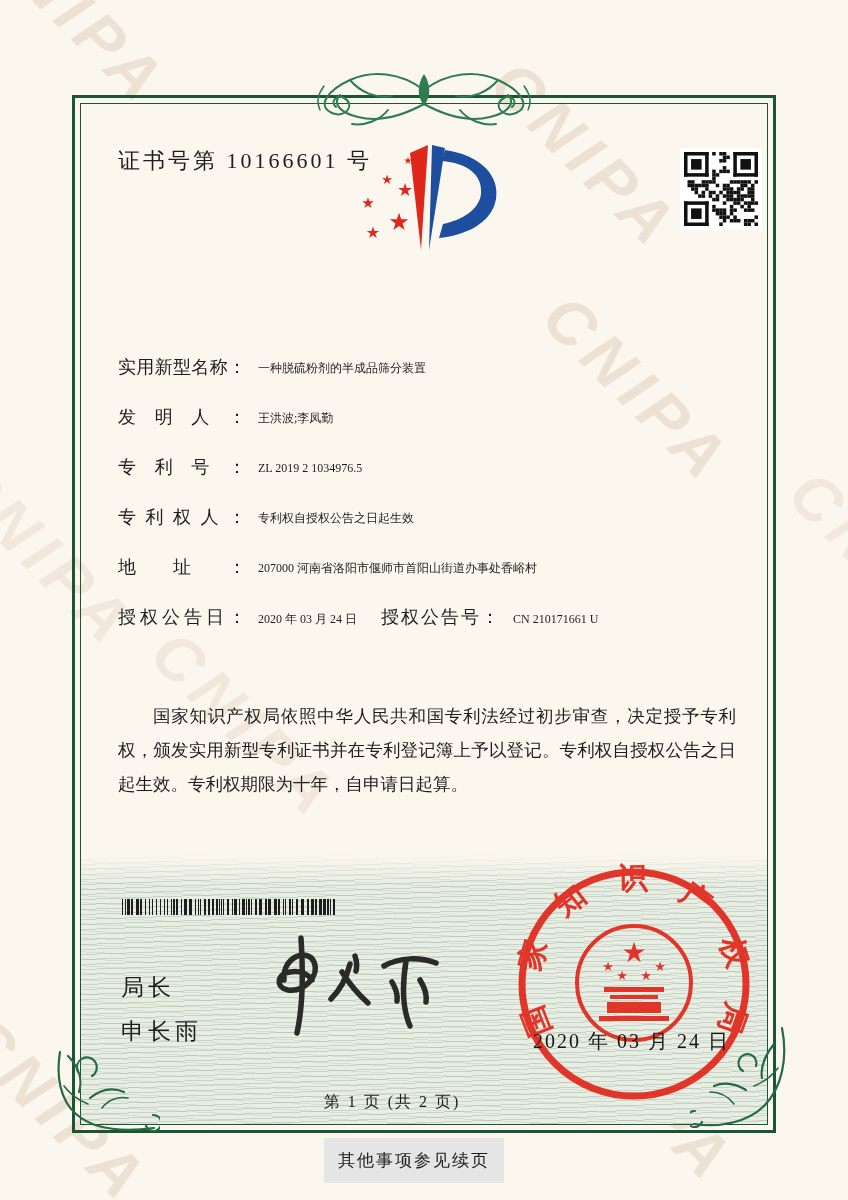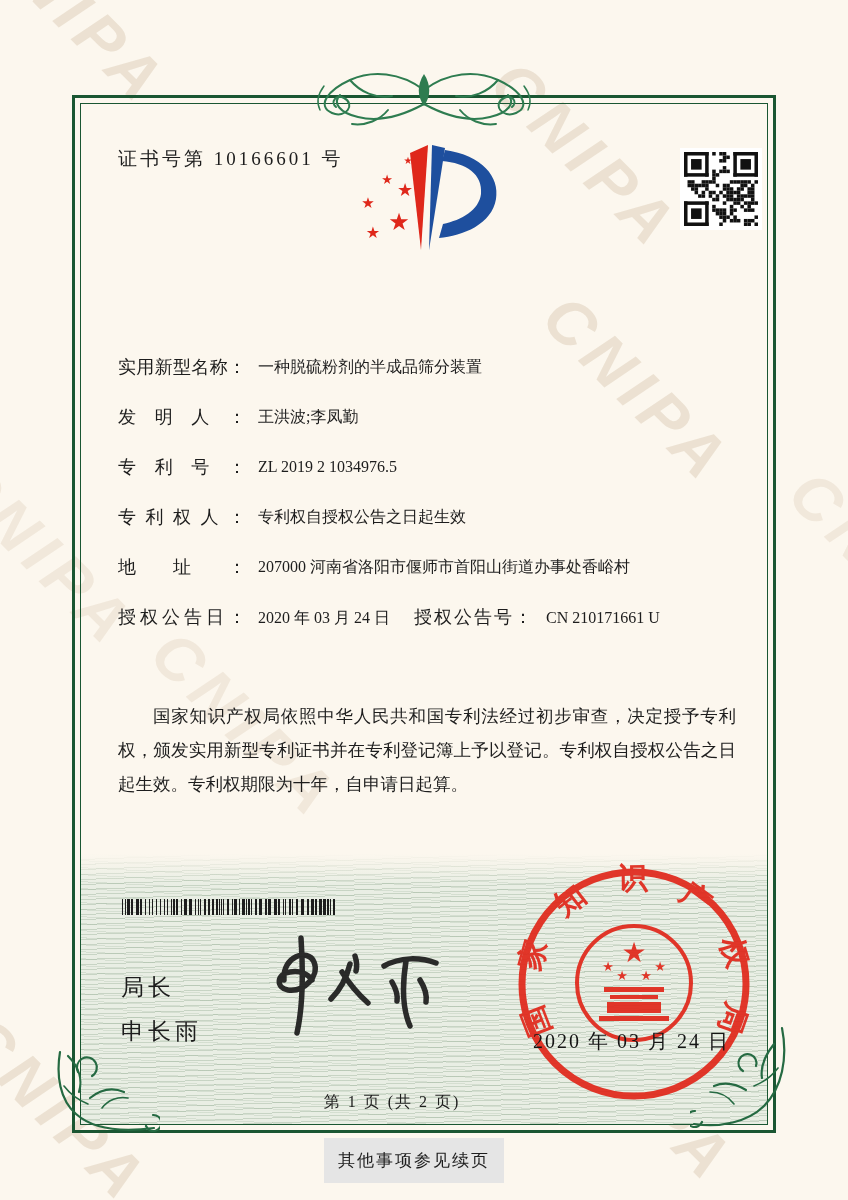--- a/index.html
+++ b/index.html
@@ -16,29 +16,29 @@
   .frame-inner{position:absolute;left:80px;top:103px;width:686px;height:1020px;
       border:1px solid #1a5632;z-index:2;pointer-events:none;}
   
   .band{position:absolute;left:81px;top:854px;width:686px;height:271px;z-index:1;
       background-color:#e9eee4;
       background-image:repeating-linear-gradient(178deg,rgba(122,152,122,.30) 0 1px,rgba(0,0,0,0) 1px 5px),
                        repeating-linear-gradient(183deg,rgba(122,152,122,.18) 0 1px,rgba(0,0,0,0) 1px 7px);}
   .band-fade{position:absolute;left:0;top:0;width:100%;height:30px;
       background:linear-gradient(180deg,#fcf7ee 0%,rgba(252,247,238,0) 100%);}
   .content{position:absolute;inset:0;z-index:3;}
-  .certno{position:absolute;left:118px;top:146px;font-size:19px;letter-spacing:3px;}
+  .certno{position:absolute;left:118px;top:146px;font-size:22px;letter-spacing:3px;}
   .qr{position:absolute;left:680px;top:148px;width:82px;height:82px;background:#fff;padding:4px;box-sizing:border-box;}
   .logo{position:absolute;left:342px;top:136px;}
   .title{position:absolute;left:0;top:262px;width:792px;text-align:center;
       font-size:41px;font-weight:700;letter-spacing:11px;}
   .fields{position:absolute;left:118px;top:354px;width:650px;}
   .frow{height:26px;line-height:26px;margin-bottom:24px;white-space:nowrap;}
   .flabel{display:inline-block;width:128px;font-size:18px;text-align:justify;text-align-last:justify;vertical-align:top;}
-  .fvalue{font-size:16px;margin-left:12px;}
+  .fvalue{font-size:12px;margin-left:12px;}
   .pair2-label{font-size:18px;letter-spacing:2px;margin-left:24px;}
   .paras{position:absolute;left:118px;top:700px;width:618px;font-size:17.5px;
       line-height:1.93;text-align:justify;}
   .paras p{margin:0;text-indent:2em;}
   .barcode{position:absolute;left:122px;top:899px;}
   .director{position:absolute;left:121px;top:972px;font-size:23px;letter-spacing:4px;}
   .director .name{margin-top:13px;}
   .signature{position:absolute;left:246px;top:928px;}
   .seal{position:absolute;left:511px;top:861px;mix-blend-mode:multiply;}
   .seal-date{position:absolute;left:533px;top:1028px;font-size:20px;letter-spacing:2px;color:#151515;z-index:4;}

